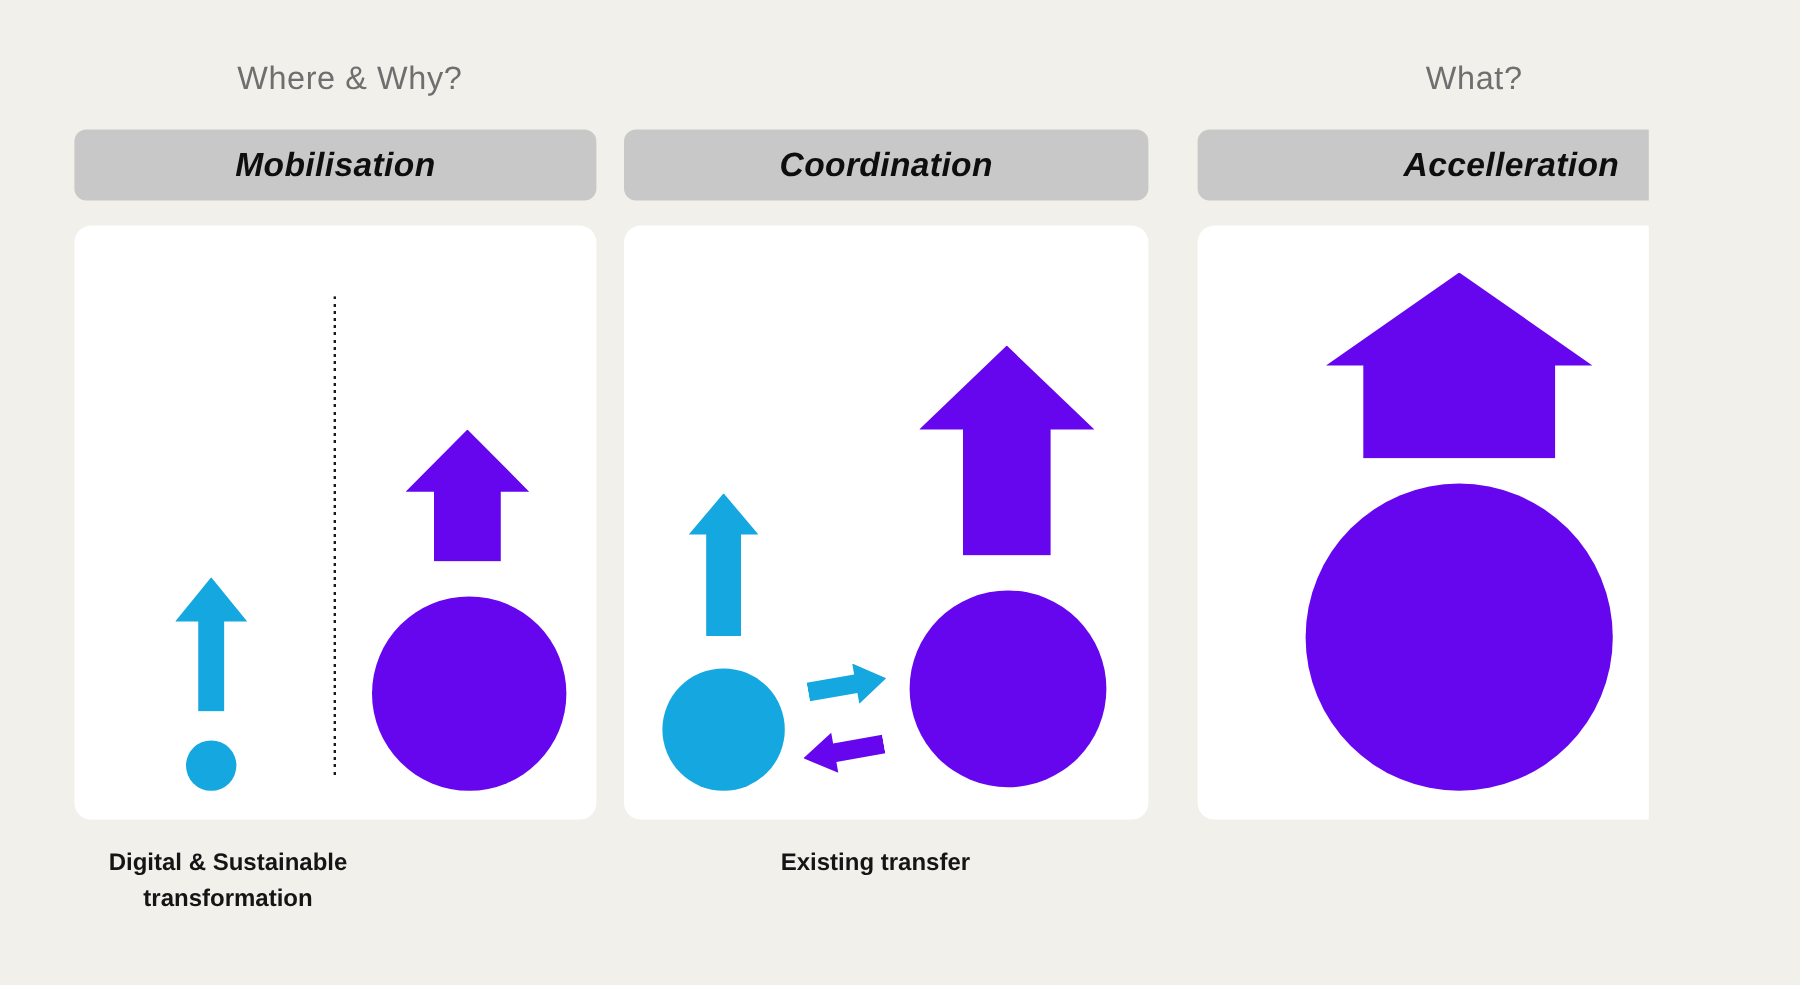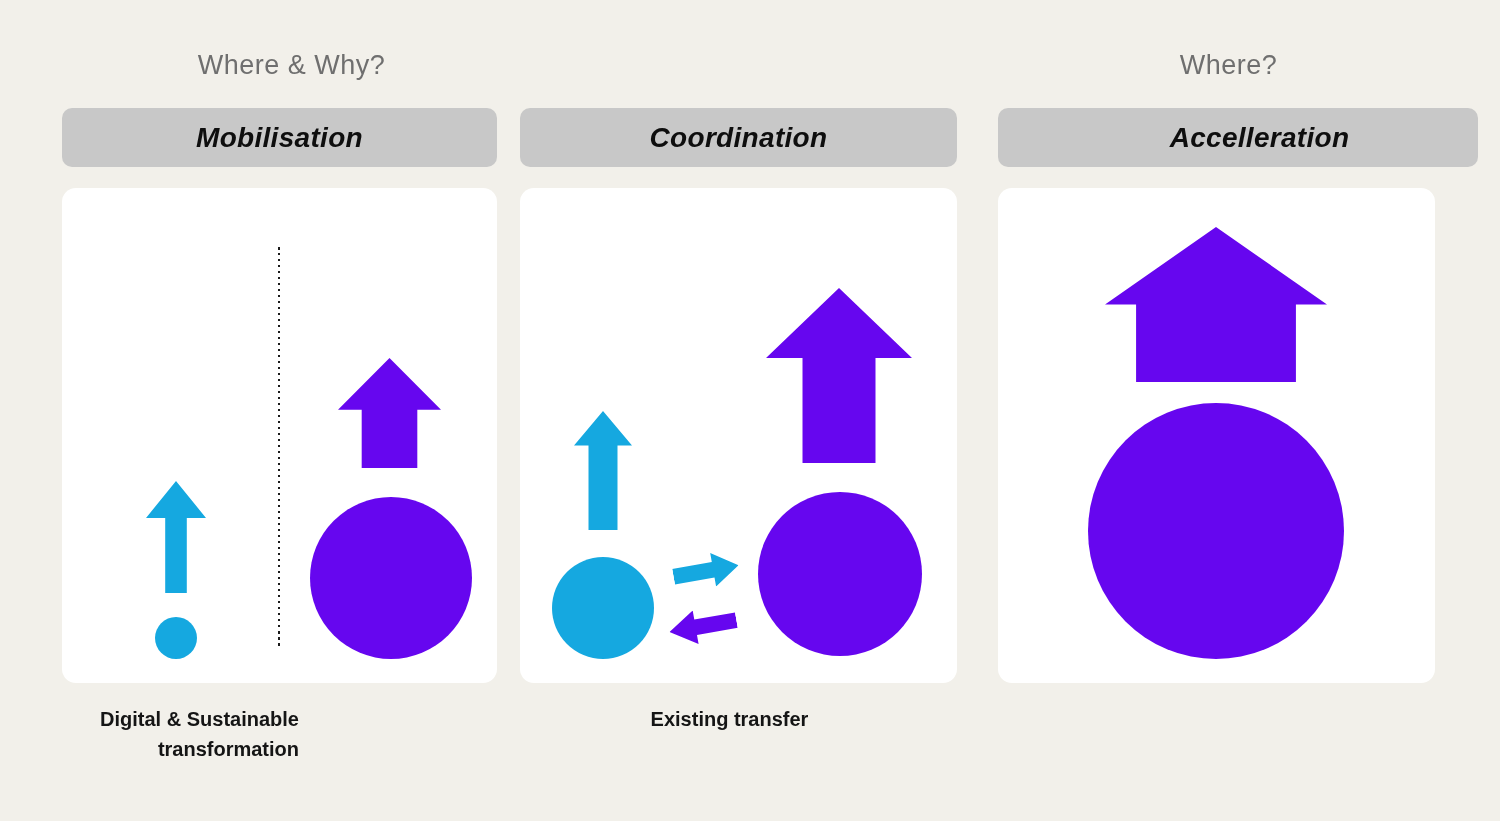--- a/index.html
+++ b/index.html
@@ -2,21 +2,21 @@
 <html style="--background: #F2F0EA; --card_bg: #FFFFFF; --bar_bg: #C8C8C8; --question_text: #6F6F6F; --title_text: #0E0E0E; --label_text: #151515; --cyan: #15A8E0; --purple: #6606EF; --divider: #1A1A1A;"><head>
 <meta charset="utf-8">
 <style>
   html, body { margin: 0; padding: 0; }
   body {
     font-family: "Liberation Sans", sans-serif;
     background: var(--background, #F2F0EA);
   }
   .canvas {
     position: relative;
-    width: 1500px;
+    width: 1374px;
     height: 821px;
     background: var(--background, #F2F0EA);
     overflow: hidden;
   }
   .question {
     position: absolute;
     top: 48px;
     height: 34px;
     line-height: 34px;
     text-align: center;
@@ -70,21 +70,21 @@
     font-weight: 700;
     color: var(--label_text, #151515);
   }
 </style>
 </head>
 <body>
 
 <div class="canvas">
 
   <div class="question" style="left:74px;  width:435px;">Where &amp; Why?</div>
-  <div class="question" style="left:1010px;width:437px;">Where?</div>
+  <div class="question" style="left:1010px;width:437px;">What?</div>
 
   <div class="titlebar" style="left:62px; width:435px;">
     <span>Mobilisation</span>
   </div>
   <div class="titlebar" style="left:520px;width:437px;text-align:center;">
     <span>Coordination</span>
   </div>
   <div class="titlebar" style="left:998px;width:437px;padding-left:43px;">
     <span>Accelleration</span>
   </div>
@@ -115,16 +115,16 @@
                 clip-path:polygon(50% 0%,100% 40%,75% 40%,75% 100%,25% 100%,25% 40%,0% 40%);"></div>
     <div class="shape purple circle" style="left:238px;top:304px;width:164px;height:164px;"></div>
   </div>
 
   <div class="card" style="left:998px;width:437px;">
     <div class="shape purple" style="left:107px;top:39px;width:222px;height:155px;
                 clip-path:polygon(50% 0%,100% 50%,86% 50%,86% 100%,14% 100%,14% 50%,0% 50%);"></div>
     <div class="shape purple circle" style="left:90px;top:215px;width:256px;height:256px;"></div>
   </div>
 
-  <div class="caption" style="left:49px; width:250px;text-align:right;">Digital &amp; Sustainable transformation</div>
+  <div class="caption" style="left:65px; width:250px;">Digital &amp; Sustainable transformation</div>
   <div class="caption" style="left:511px;width:437px;">Existing transfer</div>
 
 </div>
 
 </body></html>

